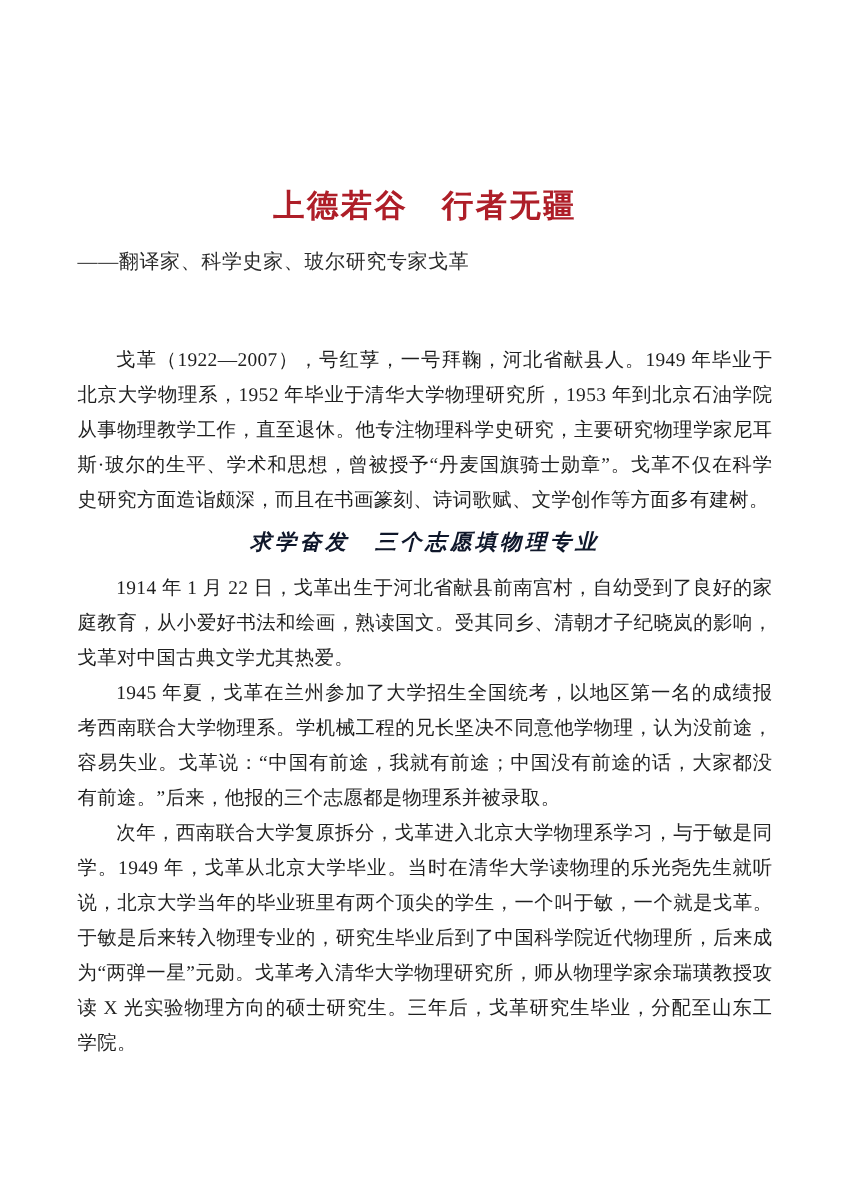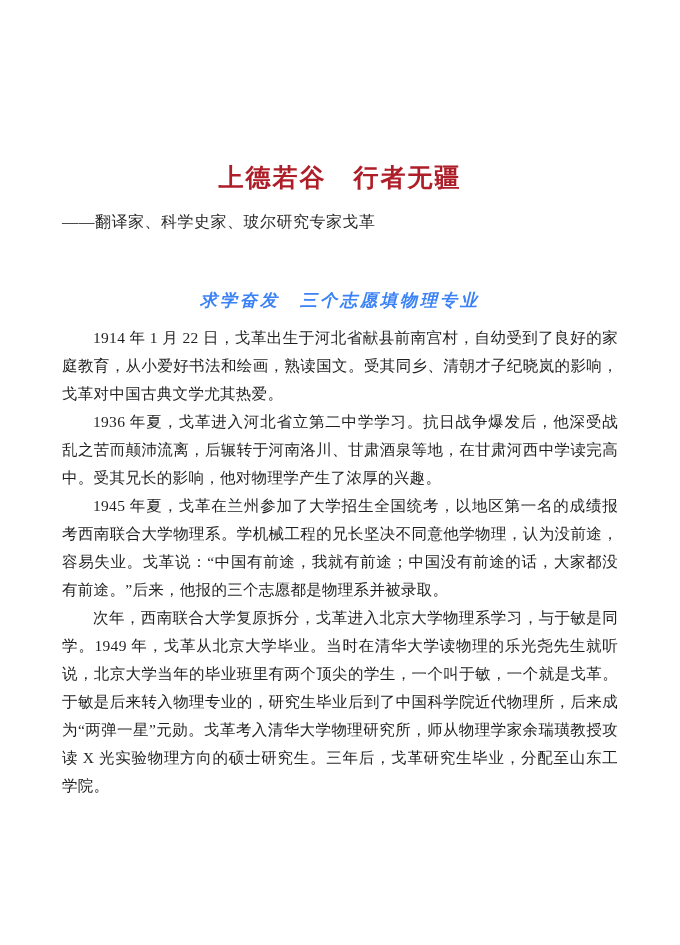--- a/index.html
+++ b/index.html
@@ -10,21 +10,21 @@
   .page {
     position: relative;
     width: 680px;
     height: 945px;
     margin: 0 auto;
     background: #ffffff;
     overflow: hidden;
     font-family: "Liberation Serif", "DejaVu Serif", serif;
     color: #1f1f1f;
     box-sizing: border-box;
-    padding: 12px 62px;
+    padding: 0 62px;
   }
   .doc-title {
     margin: 150px 0 0 0;
     text-align: center;
     font-size: 25px;
     font-weight: bold;
     letter-spacing: 2px;
     color: #ae1e28;
     line-height: 1.3;
   }
@@ -45,21 +45,21 @@
     line-height: 28px;
     text-align: justify;
     text-justify: inter-ideograph;
     text-indent: 2em;
     color: #1f1f1f;
     letter-spacing: 0.3px;
   }
   .section-heading {
     margin: 5px 0 9px 0;
     text-align: center;
-    color: #3b82f6;
+    color: #0f172a;
     font-size: 17px;
     line-height: 28px;
     letter-spacing: 3px;
     font-weight: bold;
     font-style: italic;
   }
   .section-heading .line {
     display: block;
   }
 </style>
@@ -67,28 +67,28 @@
 <body>
 
 <div class="page">
 
   <h1 class="doc-title">上德若谷　行者无疆</h1>
 
   <div class="doc-subtitle">——翻译家、科学史家、玻尔研究专家戈革</div>
 
   <div class="body-block">
 
+    <p>戈革（1922—2007），号红莩，一号拜鞠，河北省献县人。1949 年毕业于北京大学物理系，1952 年毕业于清华大学物理研究所，1953 年到北京石油学院从事物理教学工作，直至退休。他专注物理科学史研究，主要研究物理学家尼耳斯·玻尔的生平、学术和思想，曾被授予“丹麦国旗骑士勋章”。戈革不仅在科学史研究方面造诣颇深，而且在书画篆刻、诗词歌赋、文学创作等方面多有建树。</p>
 
     <div class="section-heading">
       <span class="line">求学奋发　三个志愿填物理专业</span>
     </div>
 
     <p>1914 年 1 月 22 日，戈革出生于河北省献县前南宫村，自幼受到了良好的家庭教育，从小爱好书法和绘画，熟读国文。受其同乡、清朝才子纪晓岚的影响，戈革对中国古典文学尤其热爱。</p>
 
-    <p>1936 年夏，戈革进入河北省立第二中学学习。抗日战争爆发后，他深受战乱之苦而颠沛流离，后辗转于河南洛川、甘肃酒泉等地，在甘肃河西中学读完高中。受其兄长的影响，他对物理学产生了浓厚的兴趣。</p>
 
     <p>1945 年夏，戈革在兰州参加了大学招生全国统考，以地区第一名的成绩报考西南联合大学物理系。学机械工程的兄长坚决不同意他学物理，认为没前途，容易失业。戈革说：“中国有前途，我就有前途；中国没有前途的话，大家都没有前途。”后来，他报的三个志愿都是物理系并被录取。</p>
 
     <p>次年，西南联合大学复原拆分，戈革进入北京大学物理系学习，与于敏是同学。1949 年，戈革从北京大学毕业。当时在清华大学读物理的乐光尧先生就听说，北京大学当年的毕业班里有两个顶尖的学生，一个叫于敏，一个就是戈革。于敏是后来转入物理专业的，研究生毕业后到了中国科学院近代物理所，后来成为“两弹一星”元勋。戈革考入清华大学物理研究所，师从物理学家余瑞璜教授攻读 X 光实验物理方向的硕士研究生。三年后，戈革研究生毕业，分配至山东工学院。</p>
 
   </div>
 
 </div>
 
 </body></html>

